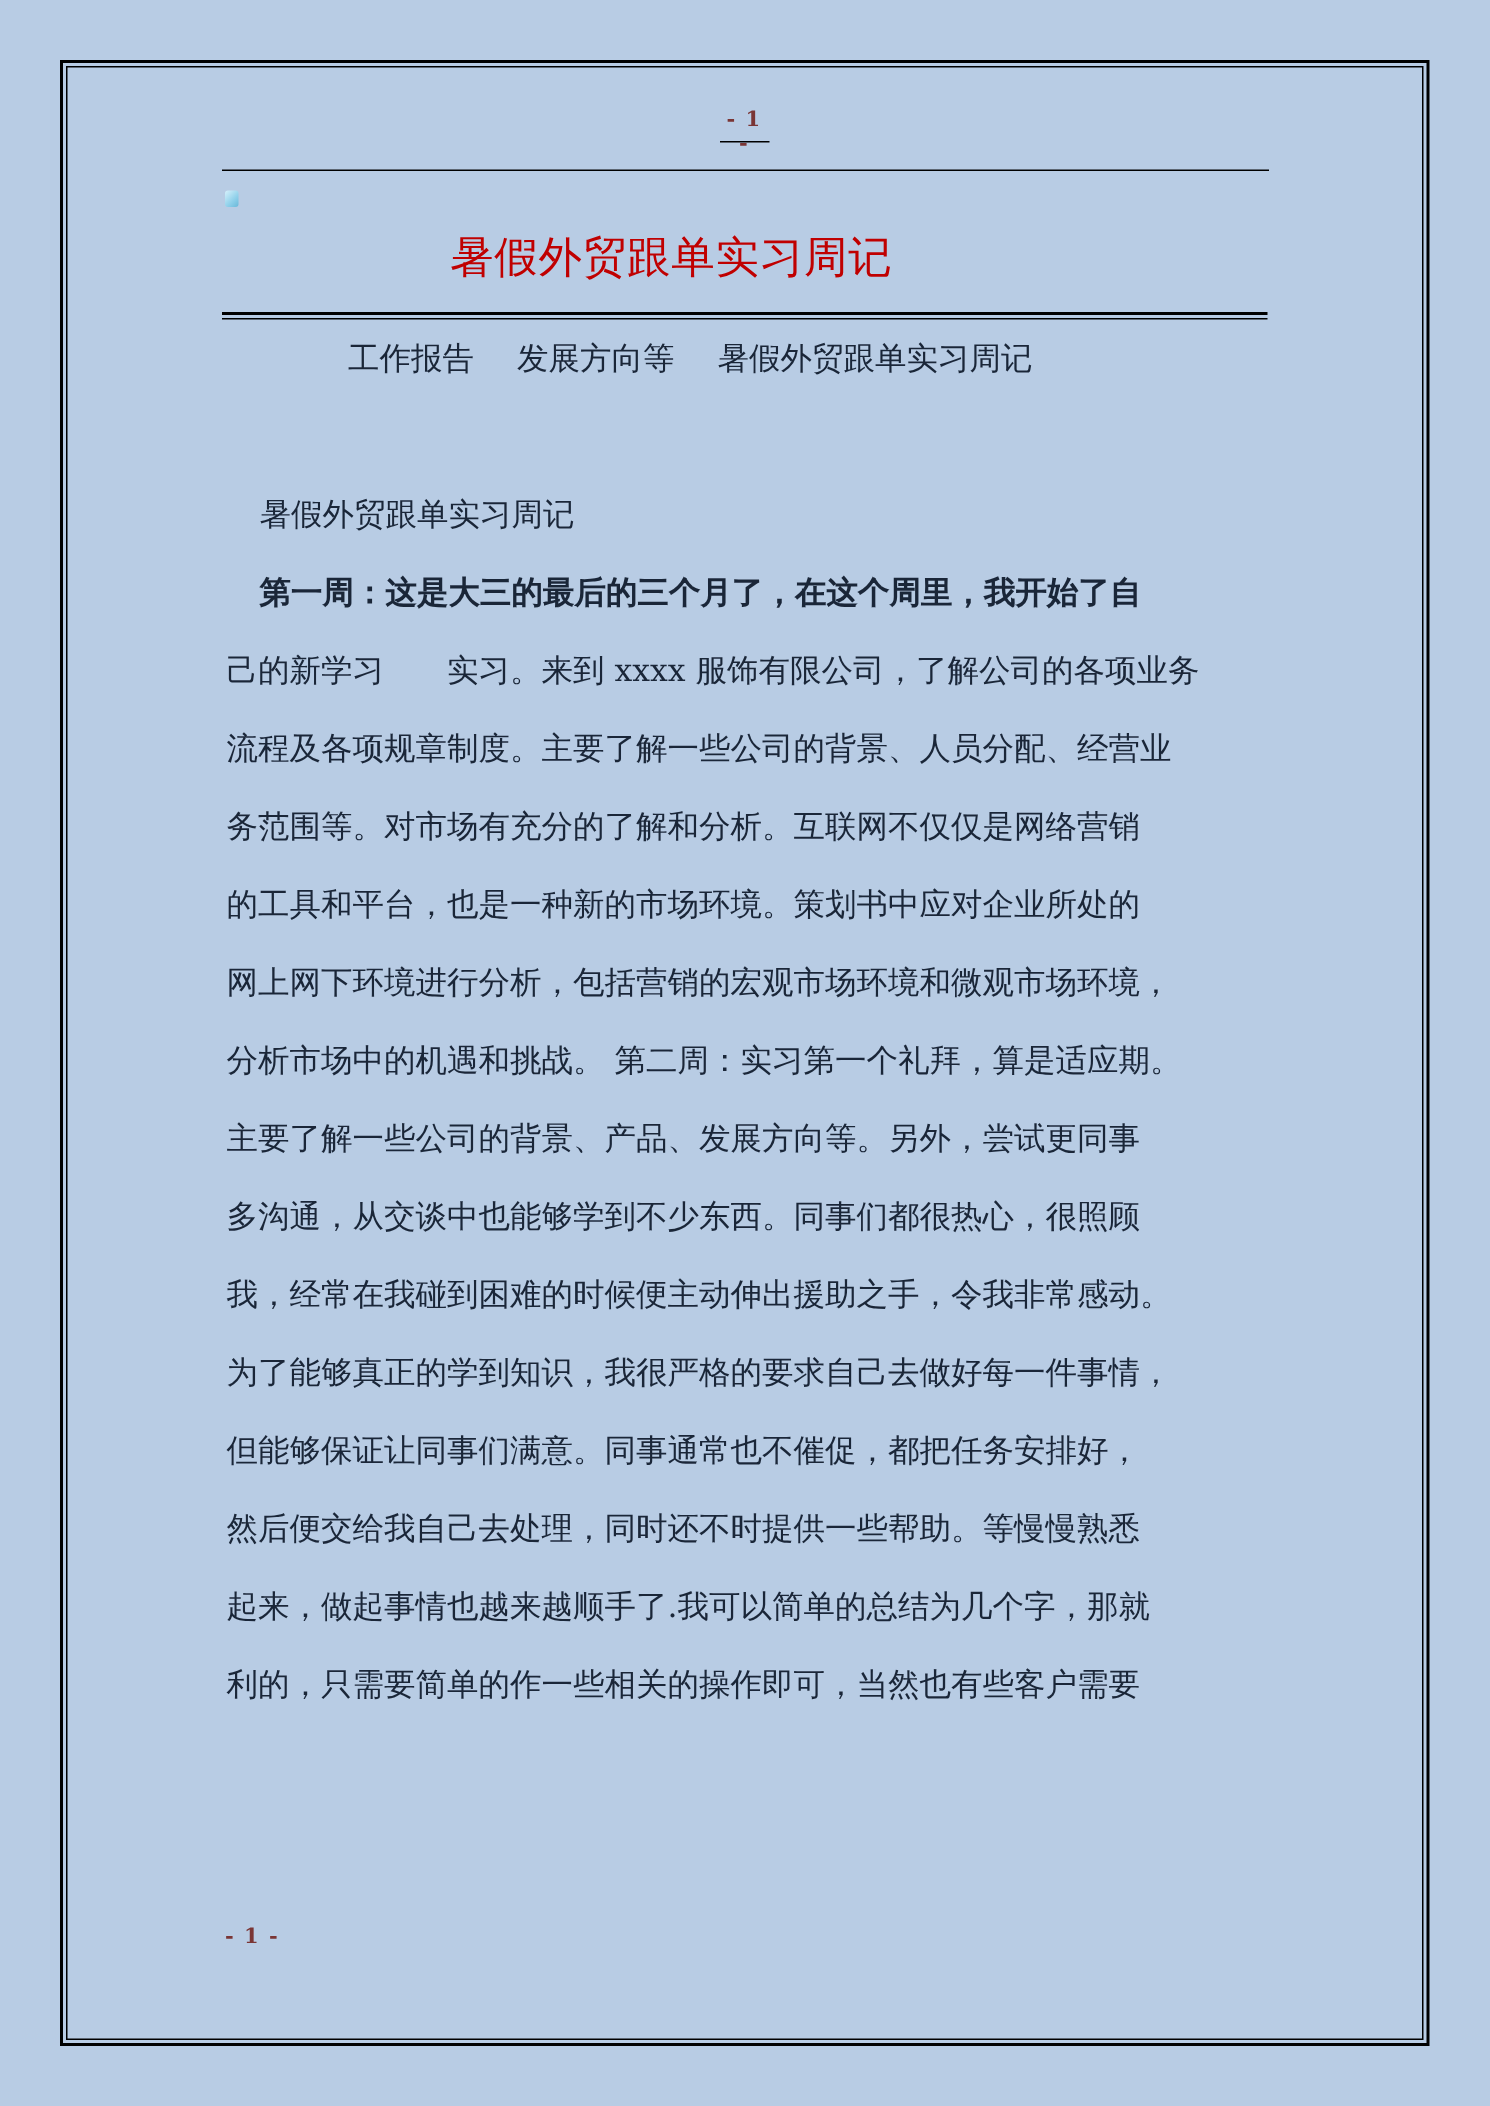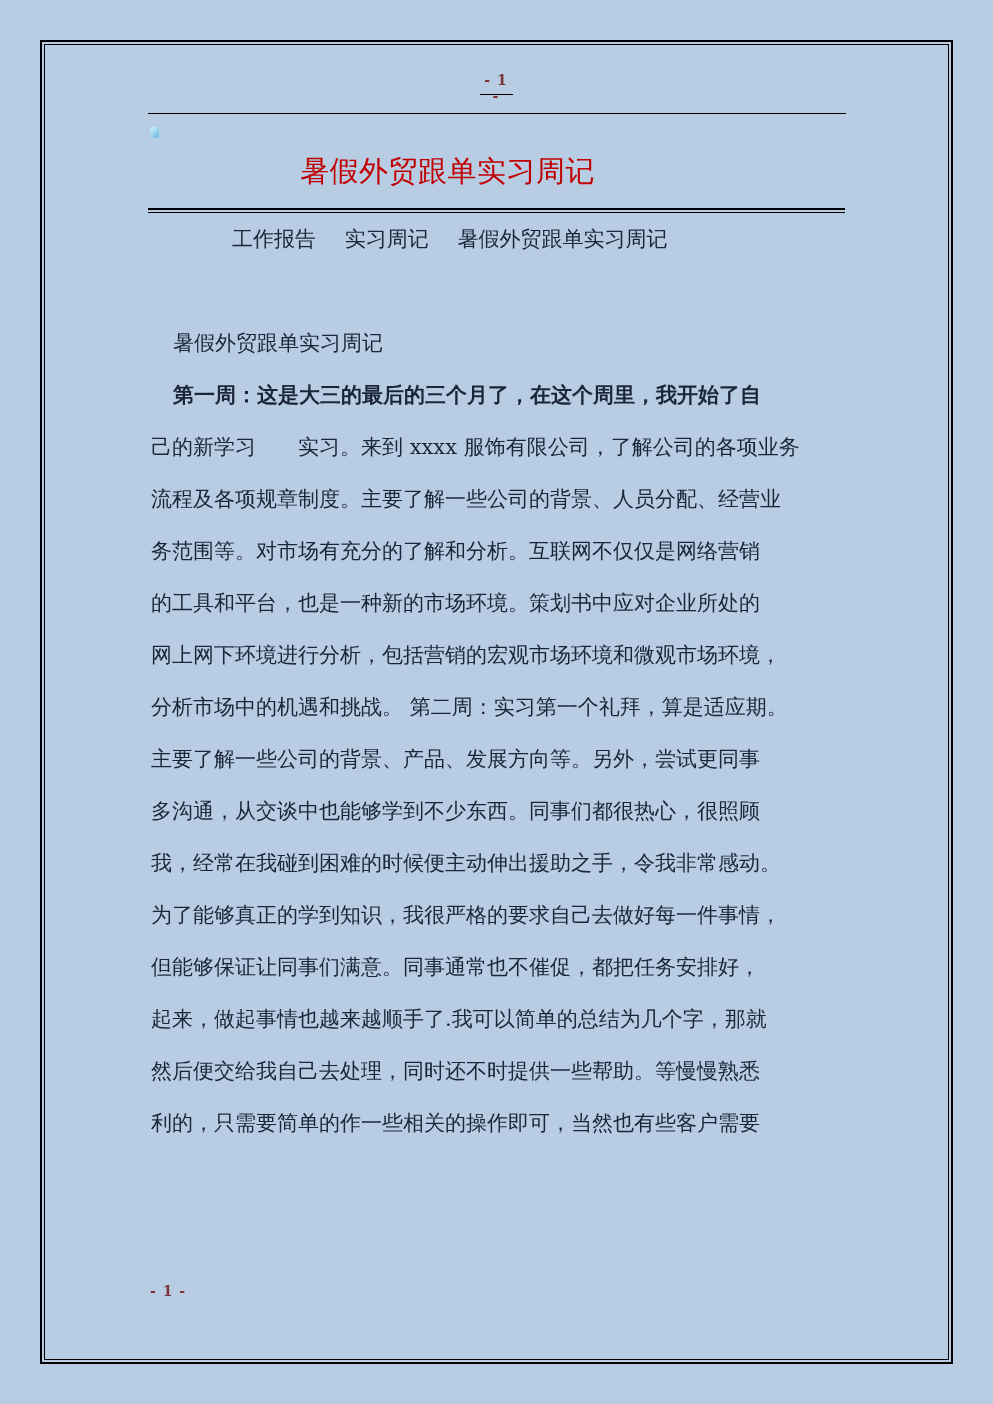--- a/index.html
+++ b/index.html
@@ -146,36 +146,36 @@
 
 <div class="doc-icon"></div>
 
 <div class="doc-title">暑假外贸跟单实习周记</div>
 
 <div class="title-rule-1"></div>
 <div class="title-rule-2"></div>
 
 <div class="category-line">
   <span>工作报告</span>
-  <span>实习周记</span>
+  <span>发展方向等</span>
   <span>暑假外贸跟单实习周记</span>
 </div>
 
 <div class="body-text">
   <div class="body-line indent-sub">暑假外贸跟单实习周记</div>
   <div class="body-line indent-first">第一周：这是大三的最后的三个月了，在这个周里，我开始了自</div>
   <div class="body-line">己的新学习　　实习。来到 xxxx 服饰有限公司，了解公司的各项业务</div>
   <div class="body-line">流程及各项规章制度。主要了解一些公司的背景、人员分配、经营业</div>
   <div class="body-line">务范围等。对市场有充分的了解和分析。互联网不仅仅是网络营销</div>
   <div class="body-line">的工具和平台，也是一种新的市场环境。策划书中应对企业所处的</div>
   <div class="body-line">网上网下环境进行分析，包括营销的宏观市场环境和微观市场环境，</div>
   <div class="body-line">分析市场中的机遇和挑战。 第二周：实习第一个礼拜，算是适应期。</div>
   <div class="body-line">主要了解一些公司的背景、产品、发展方向等。另外，尝试更同事</div>
   <div class="body-line">多沟通，从交谈中也能够学到不少东西。同事们都很热心，很照顾</div>
   <div class="body-line">我，经常在我碰到困难的时候便主动伸出援助之手，令我非常感动。</div>
   <div class="body-line">为了能够真正的学到知识，我很严格的要求自己去做好每一件事情，</div>
   <div class="body-line">但能够保证让同事们满意。同事通常也不催促，都把任务安排好，</div>
+  <div class="body-line">然后便交给我自己去处理，同时还不时提供一些帮助。等慢慢熟悉</div>
   <div class="body-line">起来，做起事情也越来越顺手了.我可以简单的总结为几个字，那就</div>
-  <div class="body-line">然后便交给我自己去处理，同时还不时提供一些帮助。等慢慢熟悉</div>
   <div class="body-line">利的，只需要简单的作一些相关的操作即可，当然也有些客户需要</div>
 </div>
 
 <div class="footer-page-num">- 1 -</div>
 
 </body></html>

